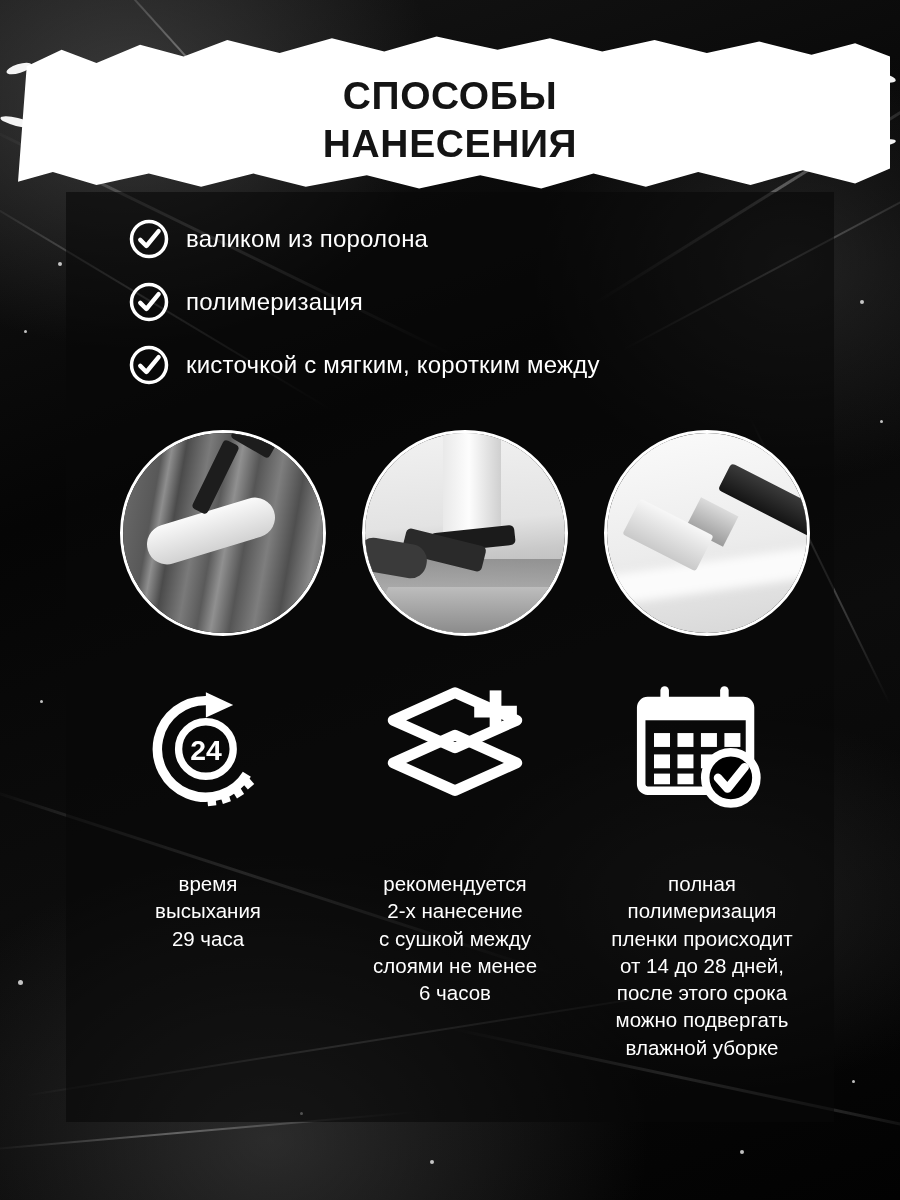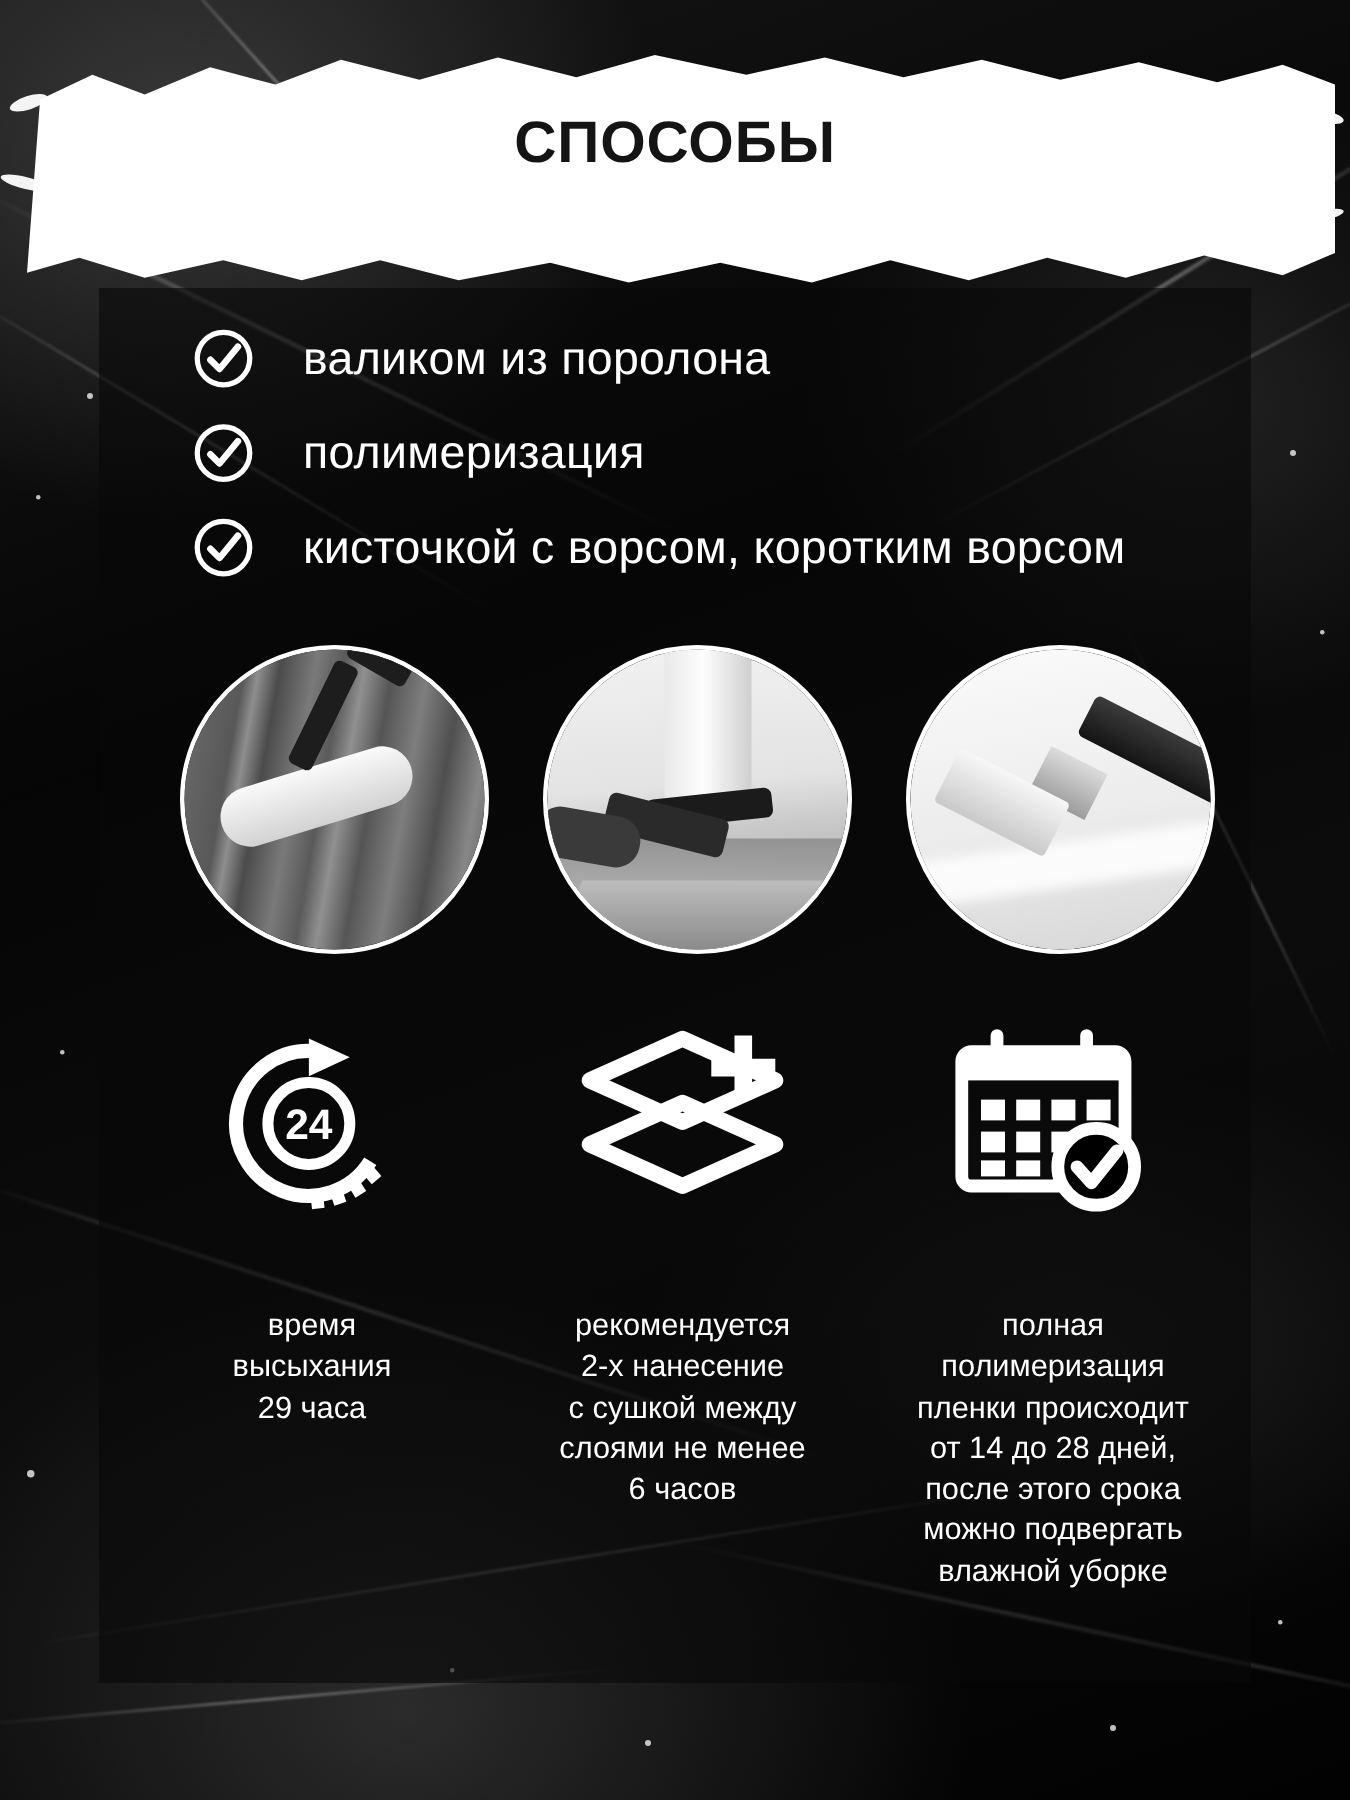--- a/index.html
+++ b/index.html
@@ -106,25 +106,24 @@
     align-items: center;
     margin-bottom: 21px;
   }
   .check-icon {
     width: 42px;
     height: 42px;
     flex: 0 0 42px;
     margin-right: 16px;
   }
   .check-label {
-    font-size: 31px;
+    font-size: 24px;
     color: #fff;
     letter-spacing: 0.2px;
     white-space: nowrap;
-    margin-left: 16px;
   }
 
   
   .photos {
     position: absolute;
     top: 430px;
     left: 120px;
     width: 700px;
     height: 210px;
     z-index: 7;
@@ -317,20 +316,21 @@
   </div>
 
   <div class="banner"></div>
   <div class="banner-splat-l" style="left:6px; top:64px; width:26px; height:9px; border-radius:50%; transform:rotate(-18deg);"></div>
   <div class="banner-splat-l" style="left:0px; top:118px; width:34px; height:8px; border-radius:50%; transform:rotate(14deg);"></div>
   <div class="banner-splat-r" style="left:872px; top:74px; width:24px; height:8px; border-radius:50%; transform:rotate(12deg);"></div>
   <div class="banner-splat-r" style="left:866px; top:140px; width:30px; height:7px; border-radius:50%; transform:rotate(-10deg);"></div>
 
   <div class="title">
     <div>СПОСОБЫ</div>
+    <div>НАНЕСЕНИЯ</div>
   </div>
 
   <div class="panel"></div>
 
   <div class="checklist">
 
     <div class="check-row">
       <span class="check-icon">
         <svg viewBox="0 0 48 48" width="42" height="42" aria-hidden="true">
           <circle cx="24" cy="24" r="20" fill="none" stroke="#ffffff" stroke-width="4"></circle>
@@ -350,21 +350,21 @@
       <span class="check-label">полимеризация</span>
     </div>
 
     <div class="check-row">
       <span class="check-icon">
         <svg viewBox="0 0 48 48" width="42" height="42" aria-hidden="true">
           <circle cx="24" cy="24" r="20" fill="none" stroke="#ffffff" stroke-width="4"></circle>
           <path d="M14 25 L21 32 L35 15" fill="none" stroke="#ffffff" stroke-width="5" stroke-linecap="round" stroke-linejoin="round"></path>
         </svg>
       </span>
-      <span class="check-label">кисточкой с ворсом, коротким ворсом</span>
+      <span class="check-label">кисточкой с мягким, коротким между</span>
     </div>
 
   </div>
 
   <div class="photos">
 
     <div class="photo p1">
       <div class="inner ph1">
         <div class="ph1-roller"></div>
         <div class="ph1-handle"></div>

